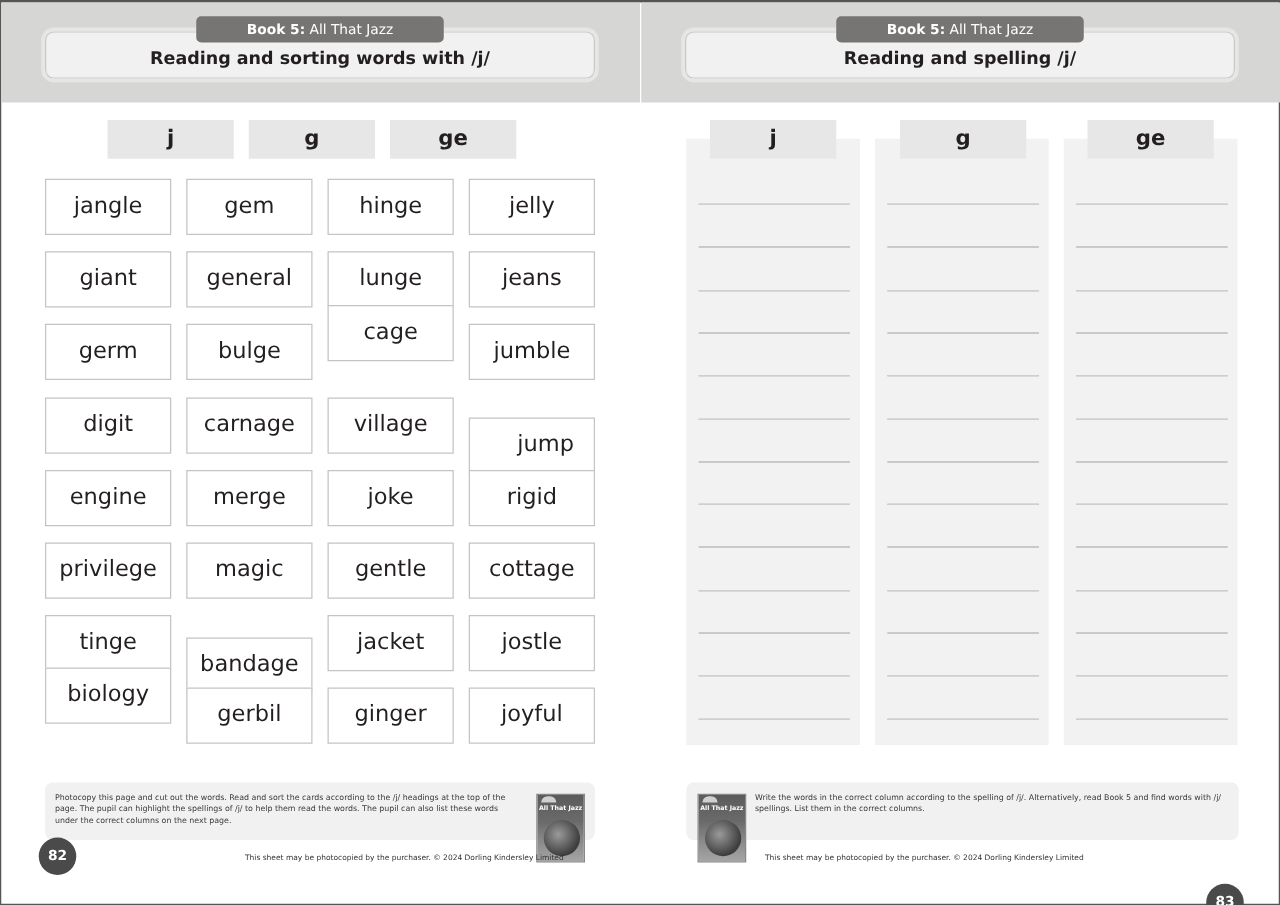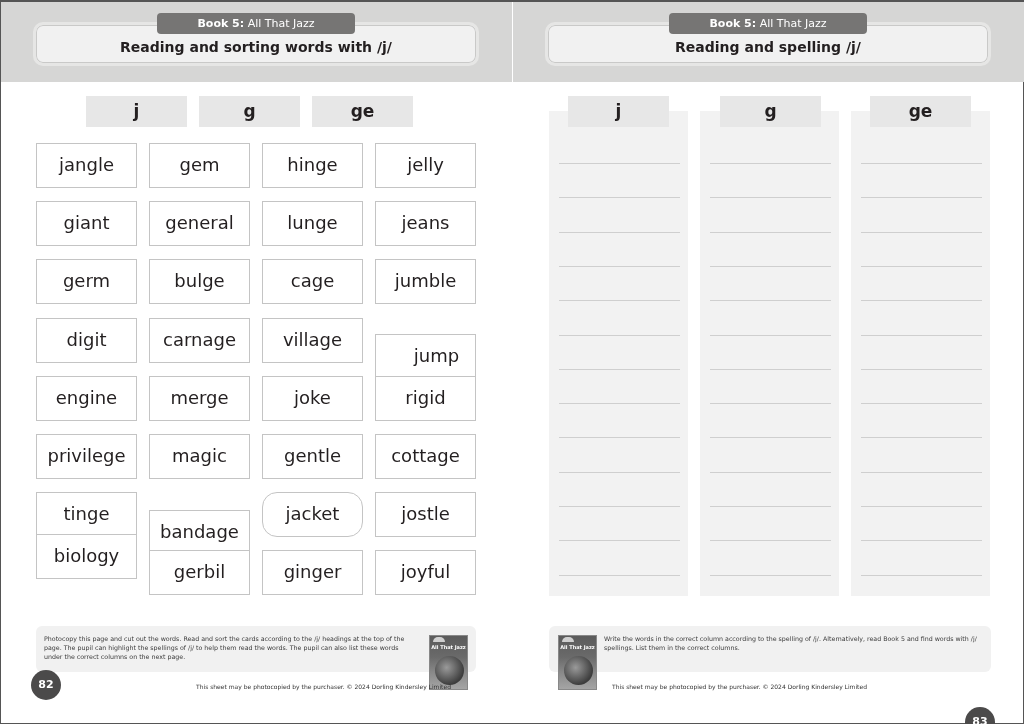--- a/index.html
+++ b/index.html
@@ -93,37 +93,37 @@
         <div class="word-card" style="left: 35px; top: 141px;">jangle</div>
         <div class="word-card" style="left: 148px; top: 141px;">gem</div>
         <div class="word-card" style="left: 261px; top: 141px;">hinge</div>
         <div class="word-card" style="left: 374px; top: 141px;">jelly</div>
         <div class="word-card" style="left: 35px; top: 199px;">giant</div>
         <div class="word-card" style="left: 148px; top: 199px;">general</div>
         <div class="word-card" style="left: 261px; top: 199px;">lunge</div>
         <div class="word-card" style="left: 374px; top: 199px;">jeans</div>
         <div class="word-card" style="left: 35px; top: 257px;">germ</div>
         <div class="word-card" style="left: 148px; top: 257px;">bulge</div>
-        <div class="word-card" style="left: 261px; top: 257px;">cage</div>
+        <div class="word-card" style="left: 261px; top: 242px;">cage</div>
         <div class="word-card" style="left: 374px; top: 257px;">jumble</div>
         <div class="word-card" style="left: 35px; top: 316px;">digit</div>
         <div class="word-card" style="left: 148px; top: 316px;">carnage</div>
         <div class="word-card" style="left: 261px; top: 316px;">village</div>
         <div class="word-card" style="left: 374px; top: 332px; padding-left: 22px;">jump</div>
         <div class="word-card" style="left: 35px; top: 374px;">engine</div>
         <div class="word-card" style="left: 148px; top: 374px;">merge</div>
         <div class="word-card" style="left: 261px; top: 374px;">joke</div>
         <div class="word-card" style="left: 374px; top: 374px;">rigid</div>
         <div class="word-card" style="left: 35px; top: 432px;">privilege</div>
         <div class="word-card" style="left: 148px; top: 432px;">magic</div>
         <div class="word-card" style="left: 261px; top: 432px;">gentle</div>
         <div class="word-card" style="left: 374px; top: 432px;">cottage</div>
         <div class="word-card" style="left: 35px; top: 490px;">tinge</div>
         <div class="word-card" style="left: 148px; top: 508px;">bandage</div>
-        <div class="word-card" style="left: 261px; top: 490px; border-radius: 15px;">jacket</div>
+        <div class="word-card" style="left: 261px; top: 490px;">jacket</div>
         <div class="word-card" style="left: 374px; top: 490px;">jostle</div>
         <div class="word-card" style="left: 35px; top: 532px;">biology</div>
         <div class="word-card" style="left: 148px; top: 548px;">gerbil</div>
         <div class="word-card" style="left: 261px; top: 548px;">ginger</div>
         <div class="word-card" style="left: 374px; top: 548px;">joyful</div>
       </div>
 
     <div class="note-box">
       <div class="note-text">Photocopy this page and cut out the words. Read and sort the cards according to the /j/ headings at the top of the page. The pupil can highlight the spellings of /j/ to help them read the words. The pupil can also list these words under the correct columns on the next page.</div>
     </div>

